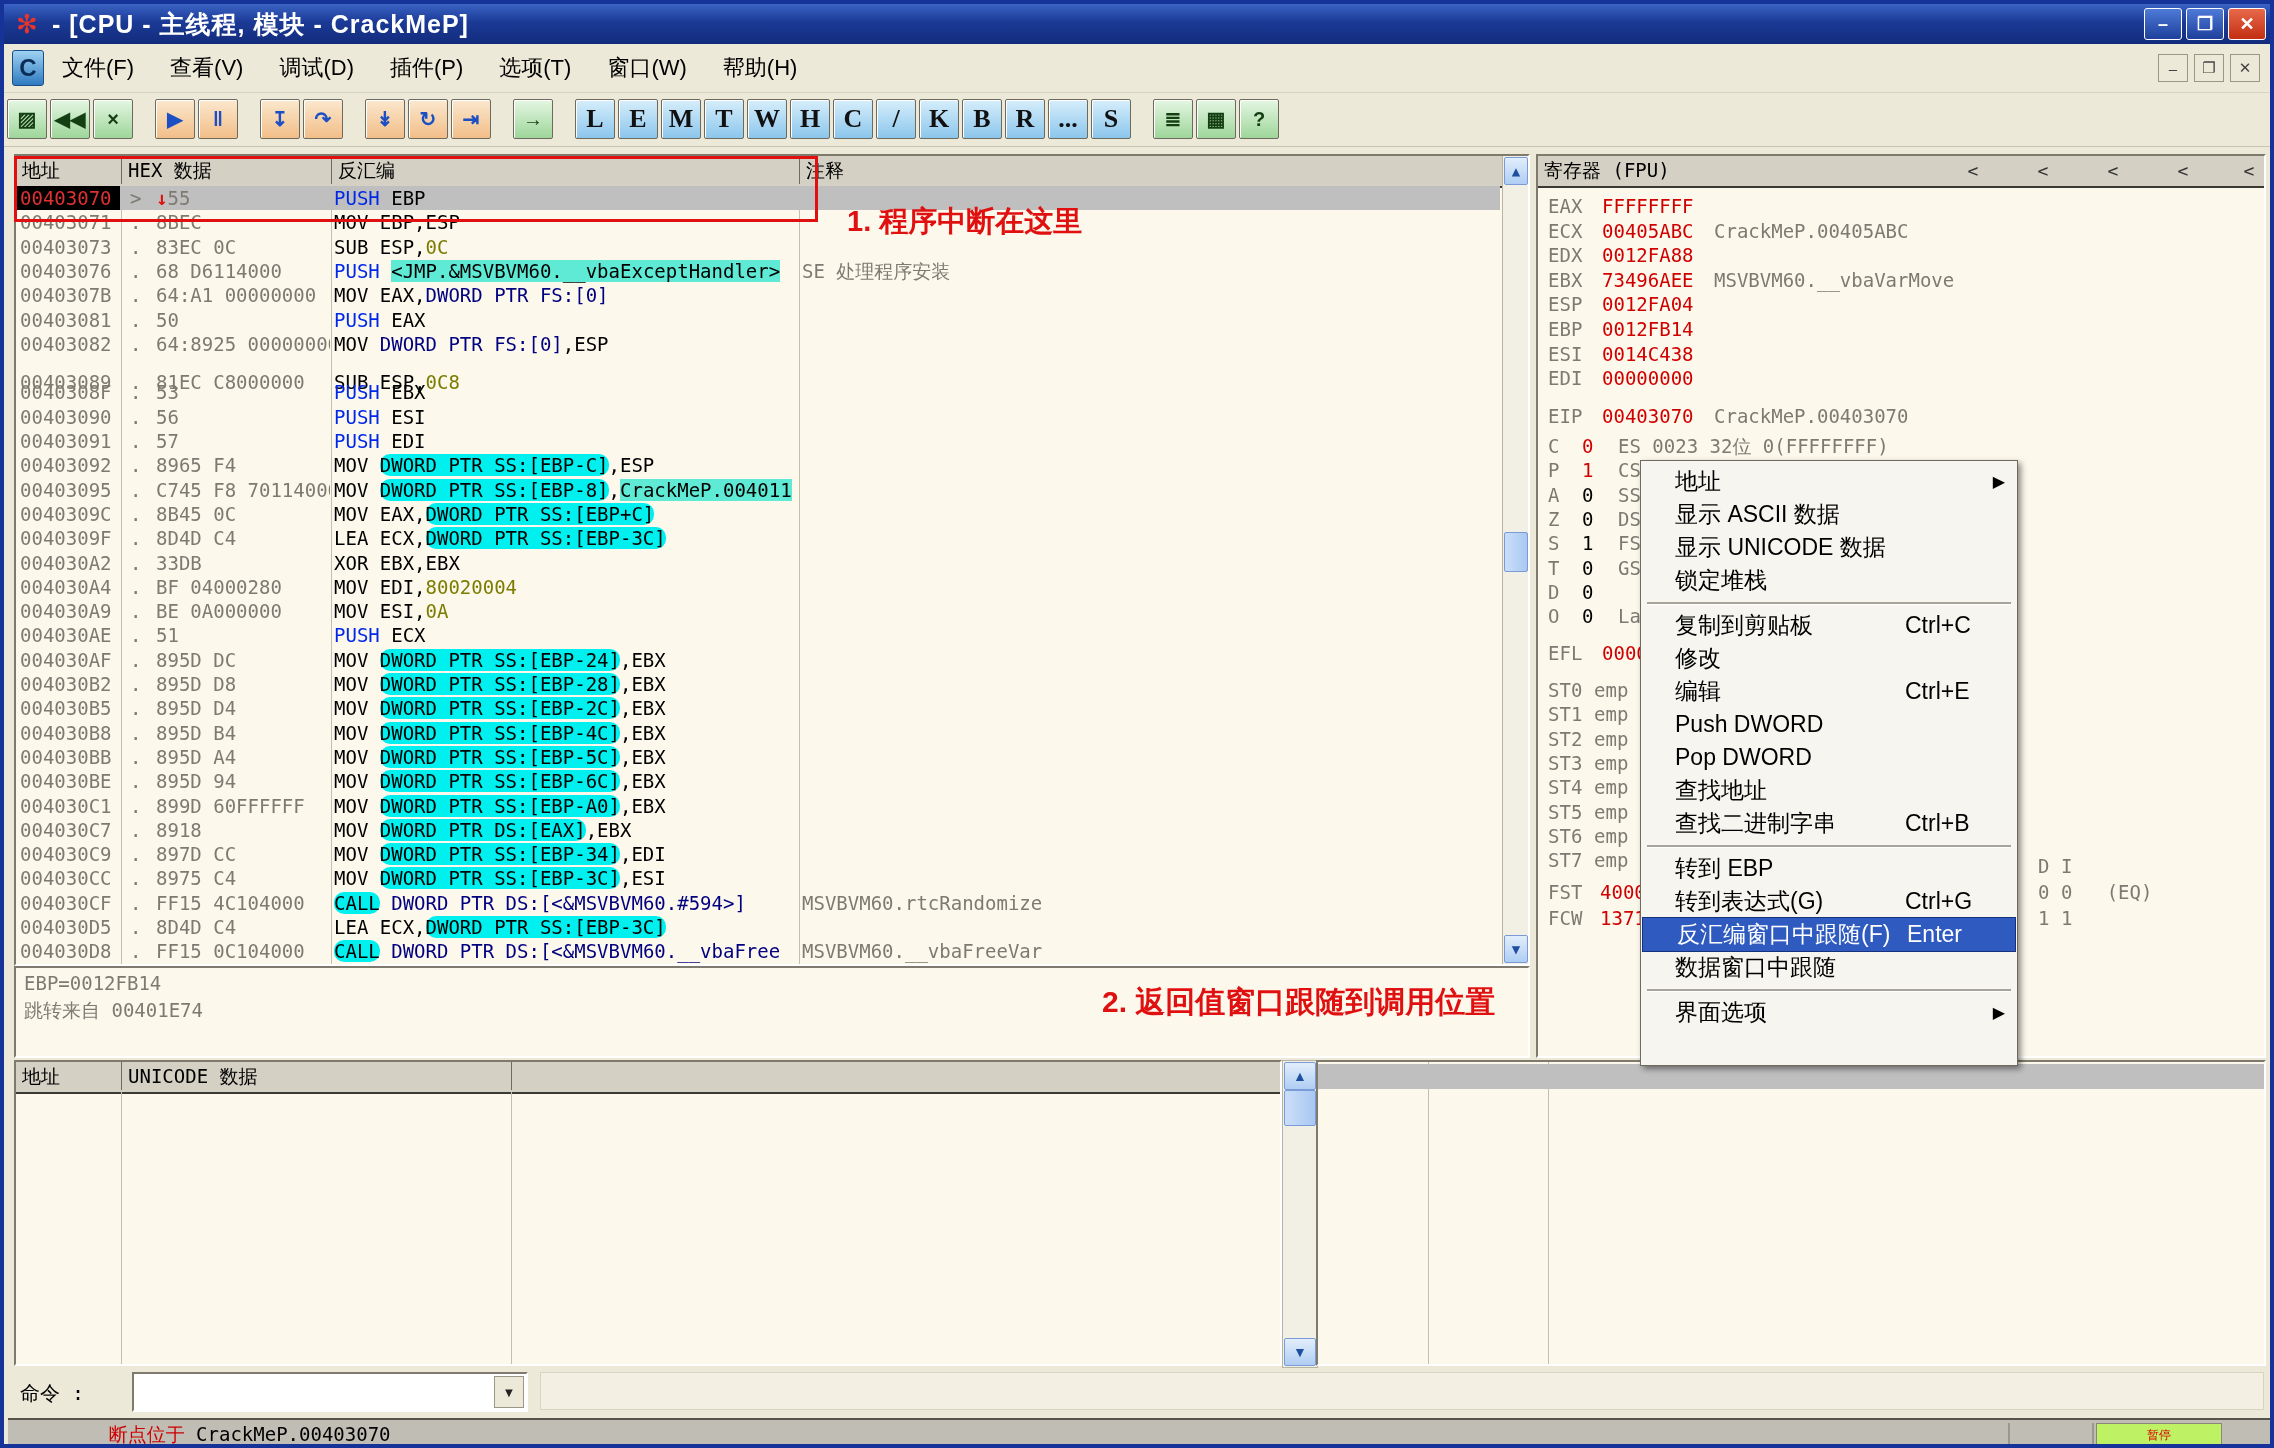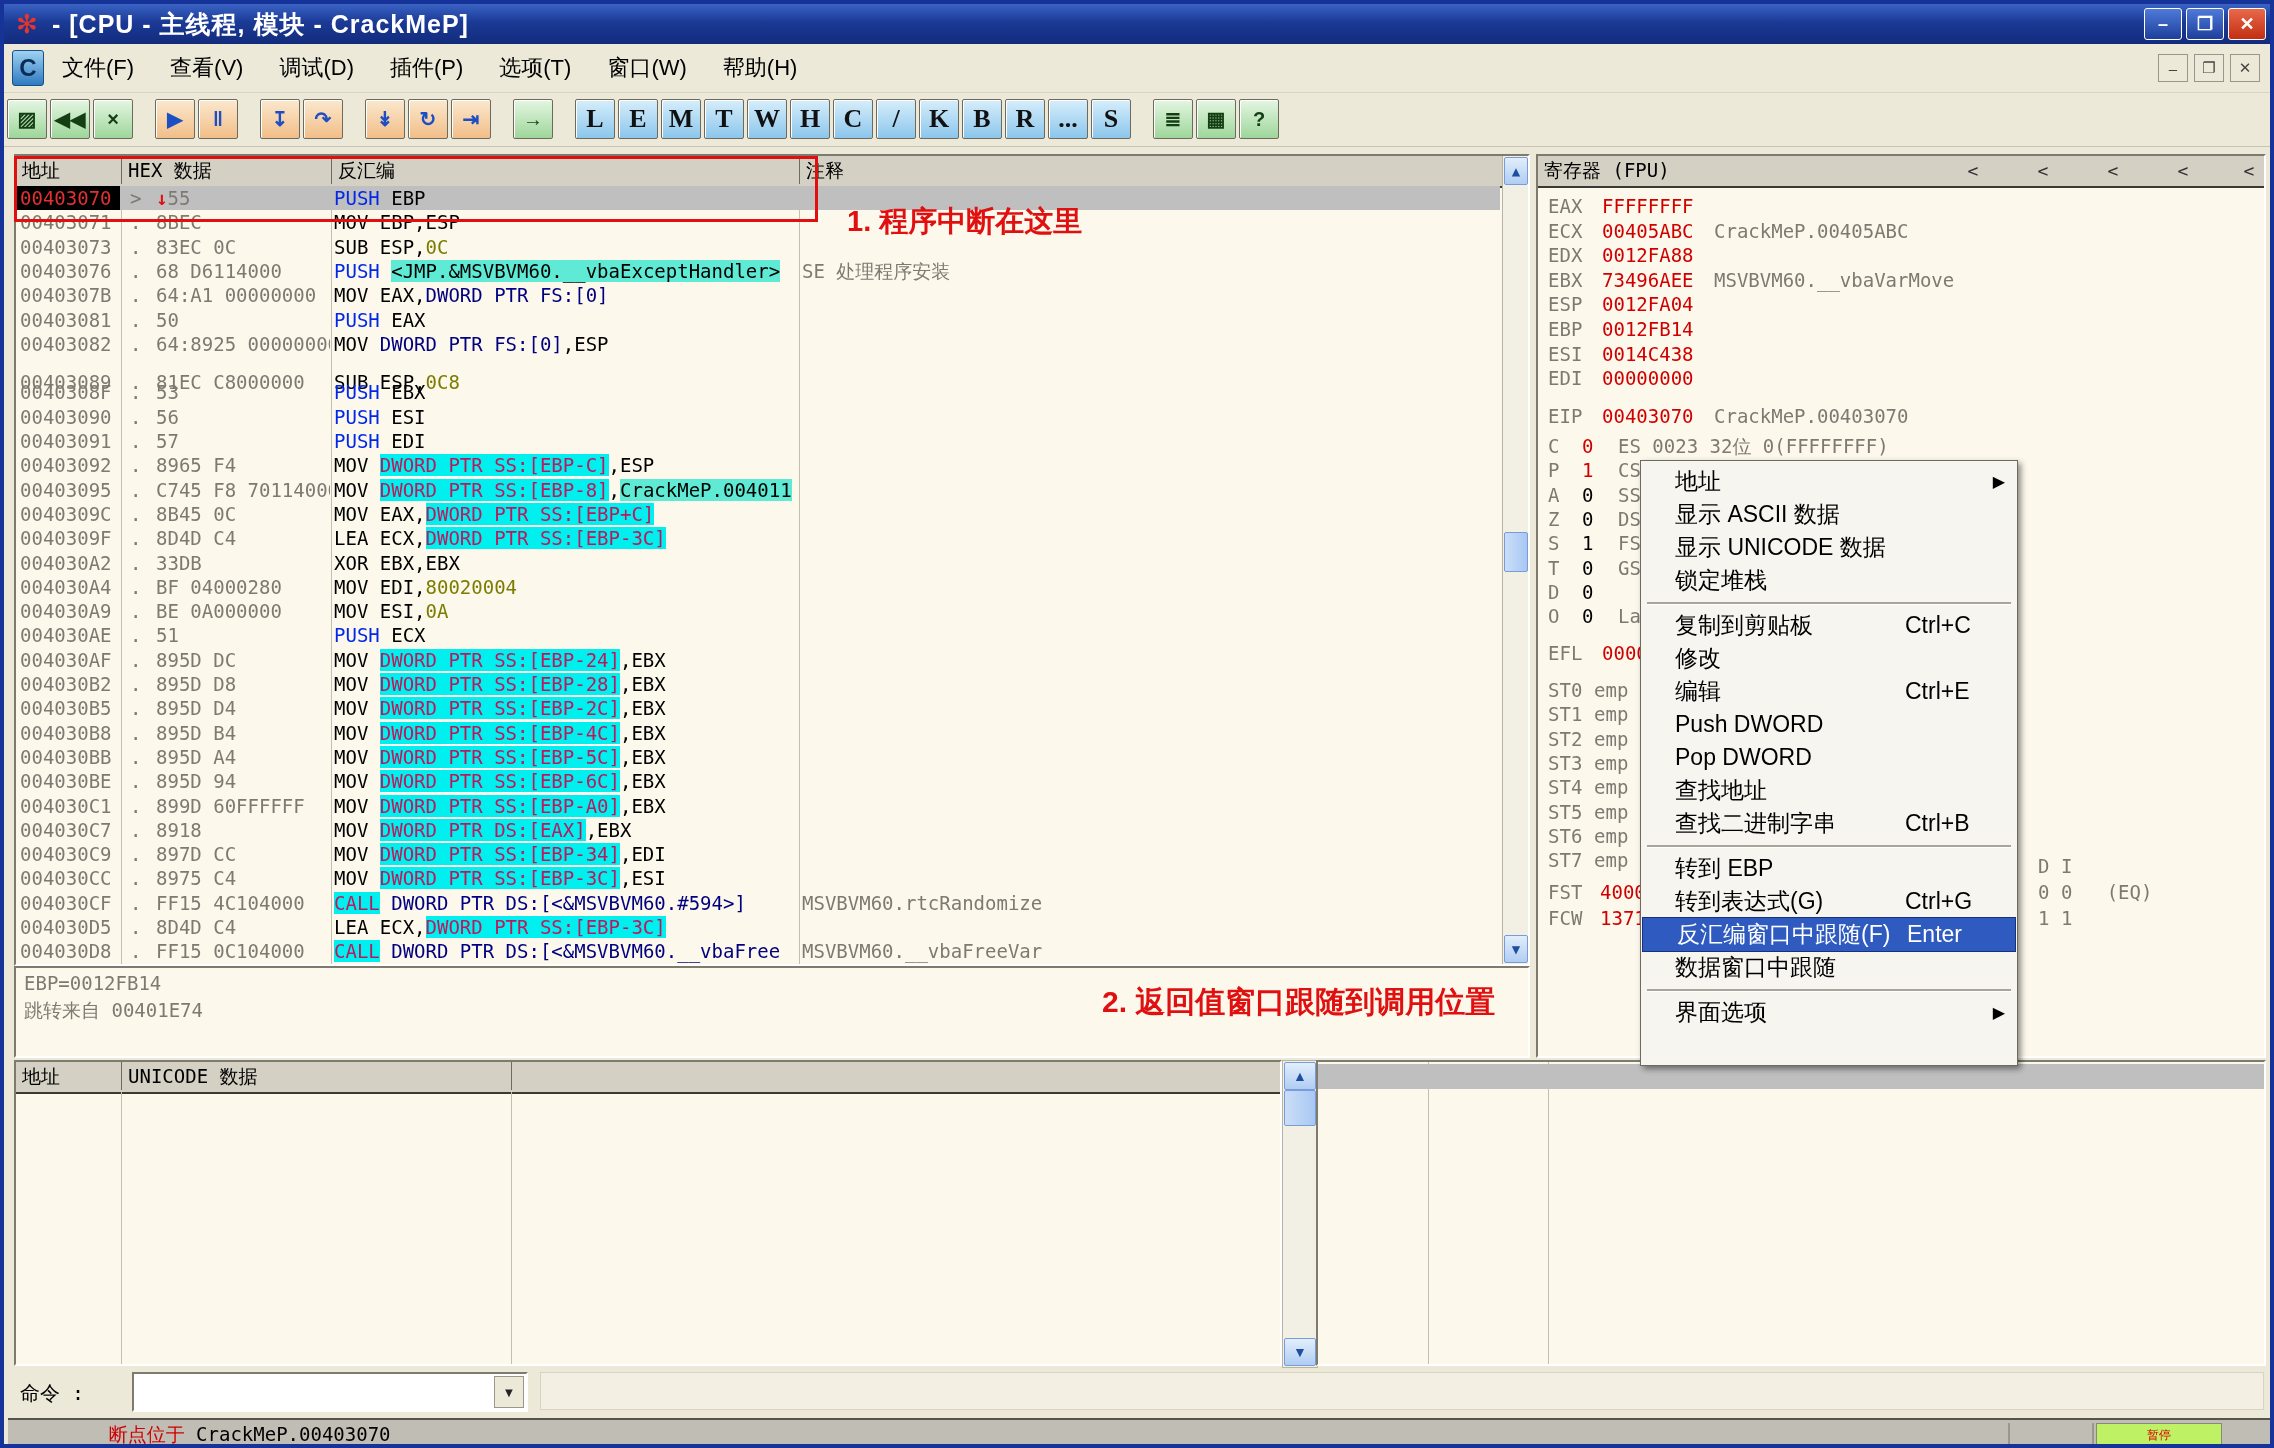--- a/index.html
+++ b/index.html
@@ -40,21 +40,21 @@
   
   .drow{position:absolute;left:0;width:1484px;height:24px;line-height:24px;white-space:nowrap;}
   .drow.sel{background:#BFBFBF;}
   .dc{position:absolute;top:0;height:24px;overflow:hidden;white-space:pre;}
   .ca{left:0;width:104px;color:#7E7A72;padding-left:4px;box-sizing:border-box;}
   .sel .ca{background:#000;color:#E03030;}
   .ch{left:106px;width:208px;color:#7E7A72;}
   .cd{left:318px;width:464px;color:#000;}
   .cc{left:786px;width:698px;color:#7E7A72;}
   .sK{color:#000;} .sB{color:#0028E8;} .sN{color:#000080;} .sO{color:#7C7C00;}
-  .sC{background:#00F0F0;color:#be185d;} .sY{background:#5eead4;color:#000;}
+  .sC{background:#00F0F0;color:#000000;border-radius:10px;} .sY{background:#5eead4;color:#000;}
   .pre{display:inline-block;width:34px;padding-left:8px;box-sizing:border-box;}
   .redarrow{color:#E01010;font-weight:bold;}
   
   .sb{position:absolute;background:#F2F0E4;border-left:1px solid #B8B4A4;}
   .sbtn{position:absolute;left:1px;right:1px;height:26px;background:linear-gradient(180deg,#E2EEFB,#AFCDF3);border:1px solid #7A9BD8;
         color:#1E4EA0;font-size:14px;display:flex;align-items:center;justify-content:center;border-radius:2px;}
   .sthumb{position:absolute;left:1px;right:1px;background:linear-gradient(90deg,#CBDEF8,#A8C8F2);border:1px solid #7A9BD8;border-radius:2px;}
   
   .rline{position:absolute;left:0;width:100%;height:25px;line-height:25px;white-space:pre;overflow:hidden;}
   .rn{position:absolute;left:10px;color:#7E7A72;}

